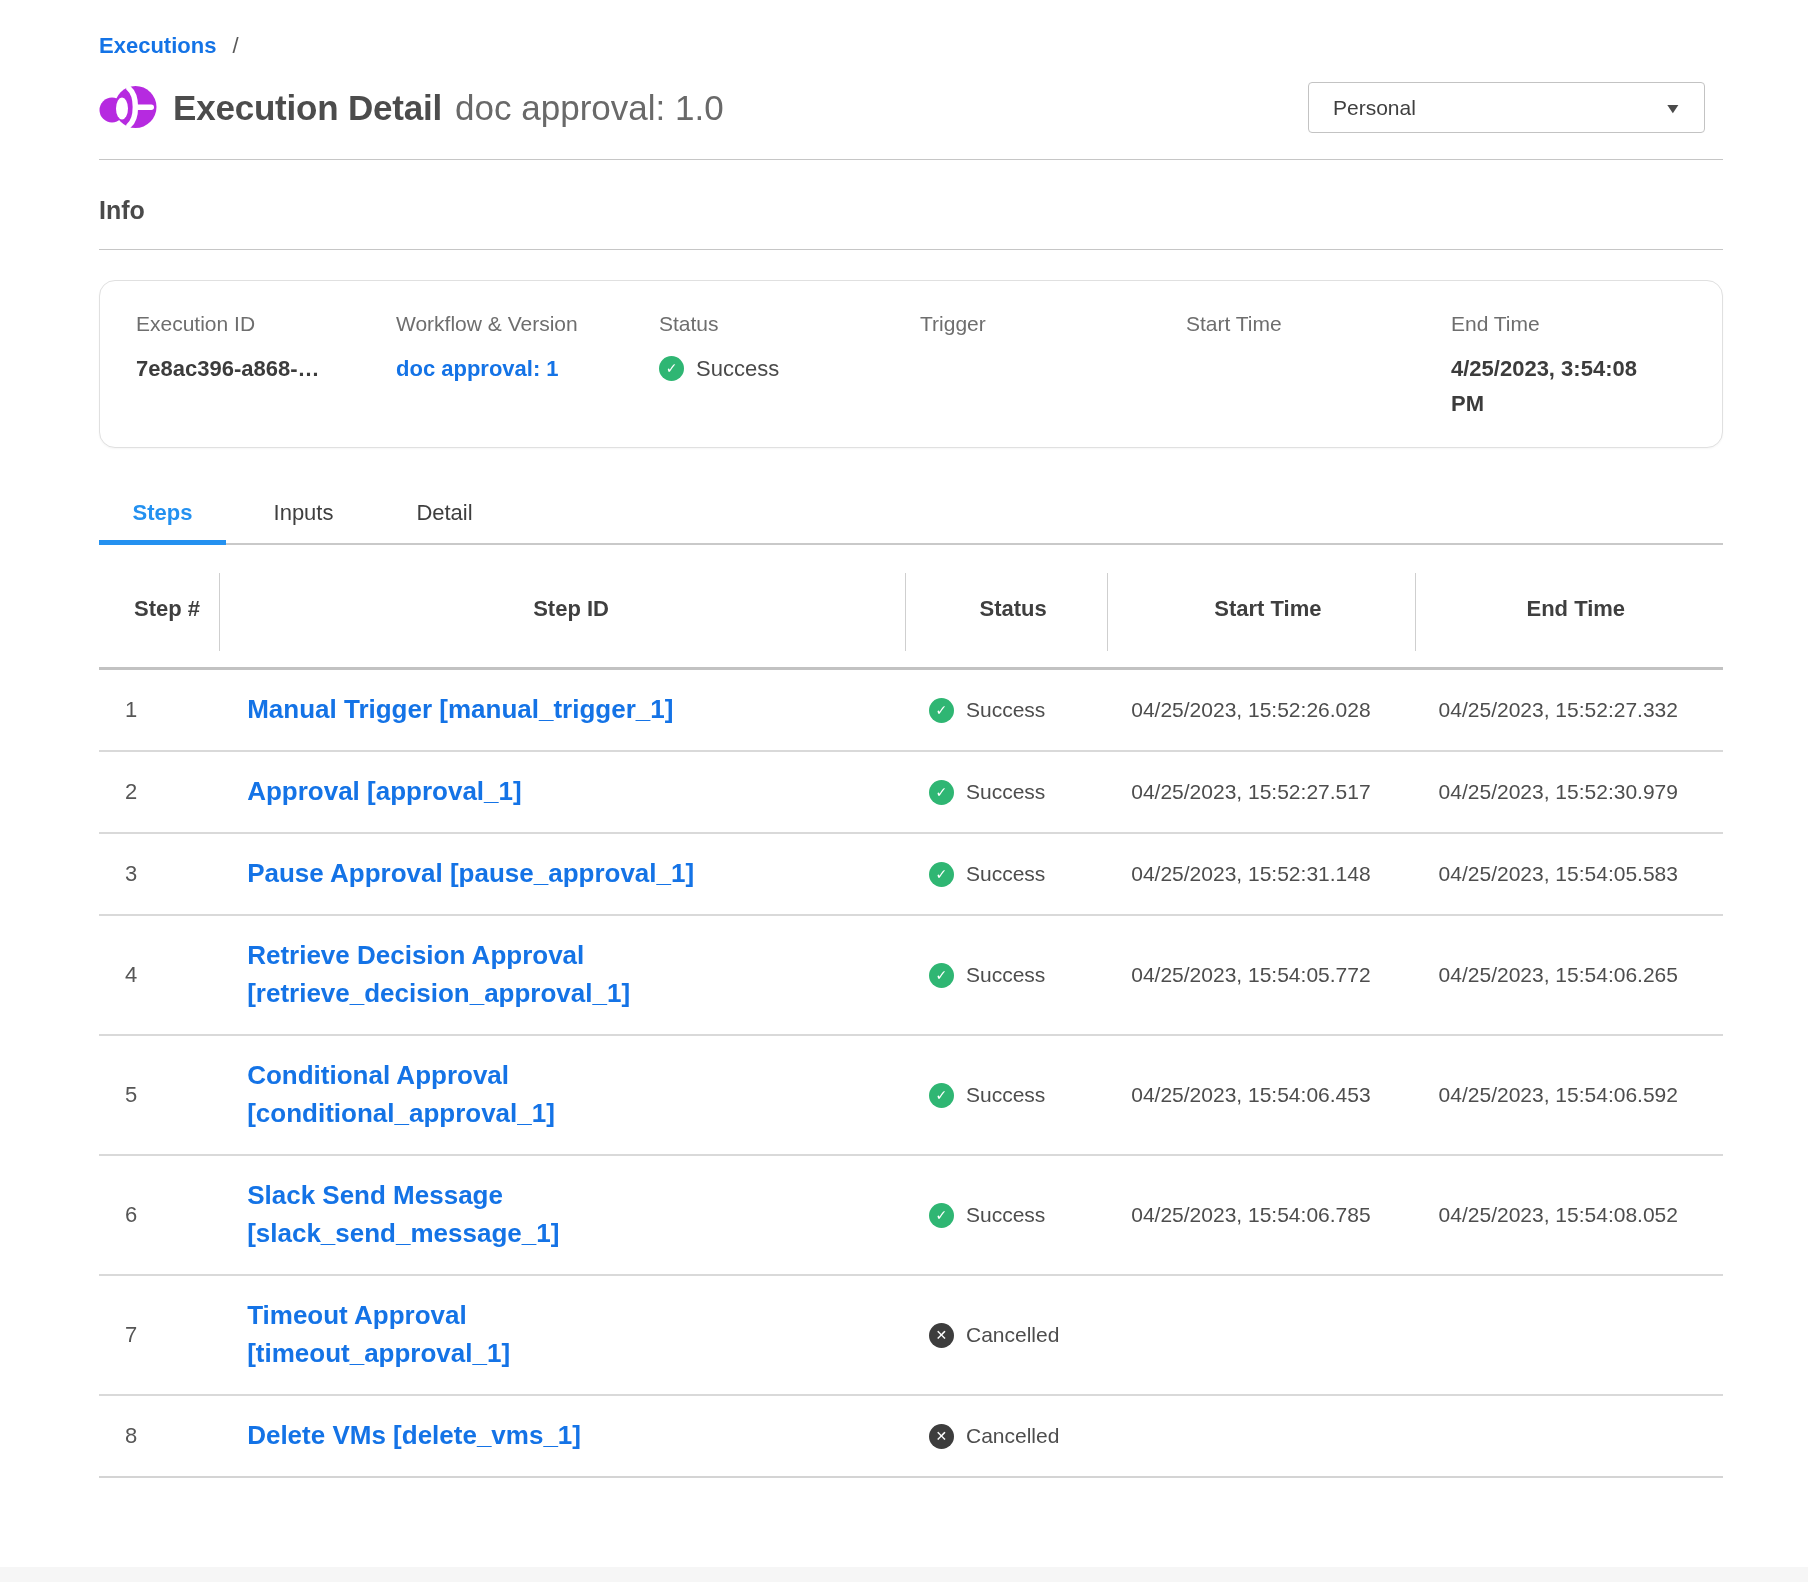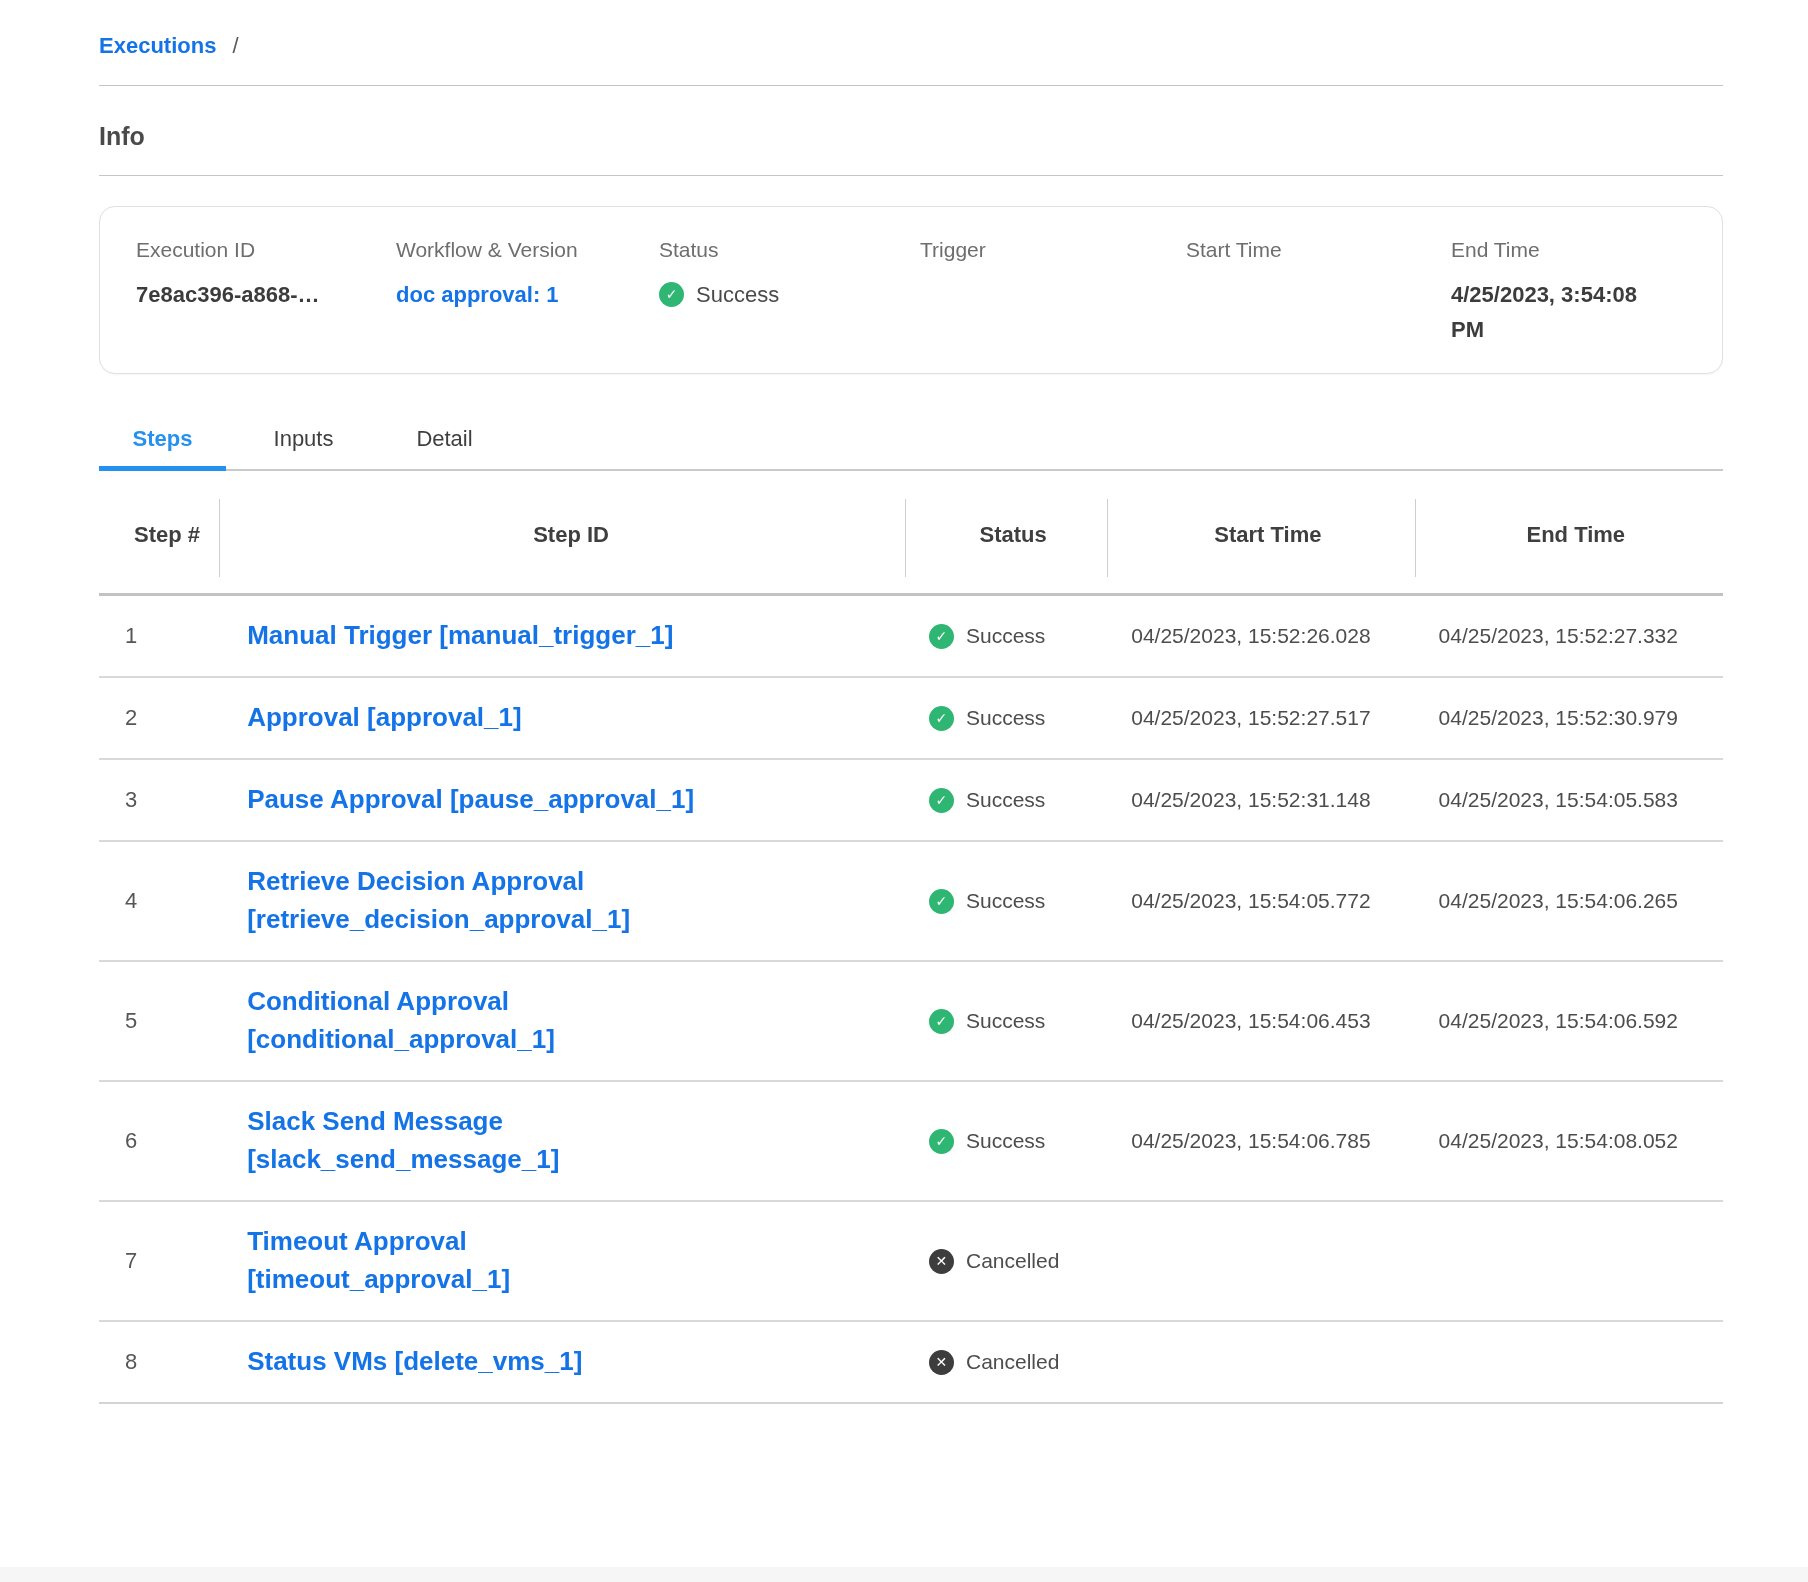--- a/index.html
+++ b/index.html
@@ -80,20 +80,35 @@
 </head>
 <body>
 
 <div class="page">
 
   <div class="breadcrumb">
     <a>Executions</a>
     <span class="sep">/</span>
   </div>
 
+  <div class="title-row">
+    <svg class="title-icon" viewBox="0 0 58 47" xmlns="http://www.w3.org/2000/svg">
+      <circle cx="36.5" cy="23" r="21" fill="#b62ae0"></circle>
+      <circle cx="13" cy="26" r="12.5" fill="#b62ae0"></circle>
+      <ellipse cx="23" cy="24.5" rx="6" ry="11" fill="#ffffff"></ellipse>
+      <path d="M30 4.5 C 38.5 11.5, 38.5 34.5, 30 41.5" stroke="#ffffff" stroke-width="5.5" fill="none" stroke-linecap="round"></path>
+      <rect x="34" y="20.5" width="21" height="5.5" rx="2.75" fill="#ffffff"></rect>
+    </svg>
+    <span class="page-title">Execution Detail</span>
+    <span class="page-subtitle">doc approval: 1.0</span>
+    <div class="workspace-select">
+      <span class="val">Personal</span>
+      <span class="caret">▼</span>
+    </div>
+  </div>
 
   <hr class="divider d1">
 
   <div class="info-title">Info</div>
 
   <hr class="divider d2">
 
   <div class="info-card">
     <div class="info-field">
       <div class="info-label">Execution ID</div>
@@ -226,21 +241,21 @@
             <span class="inner">
               <span class="badge cancelled">✕</span>
               <span>Cancelled</span>
             </span>
           </td>
         <td></td>
         <td></td>
       </tr>
       <tr>
         <td class="num">8</td>
-        <td class="step"><a class="step-link">Status VMs [delete_vms_1]</a></td>
+        <td class="step"><a class="step-link">Delete VMs [delete_vms_1]</a></td>
         <td class="status-cell">
             <span class="inner">
               <span class="badge cancelled">✕</span>
               <span>Cancelled</span>
             </span>
           </td>
         <td></td>
         <td></td>
       </tr>
     </tbody>

